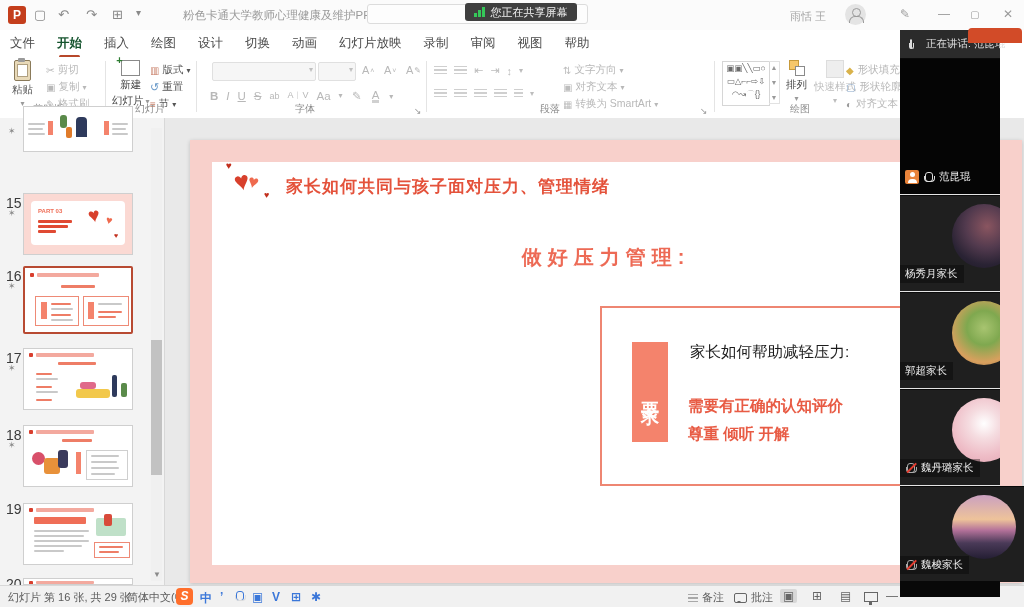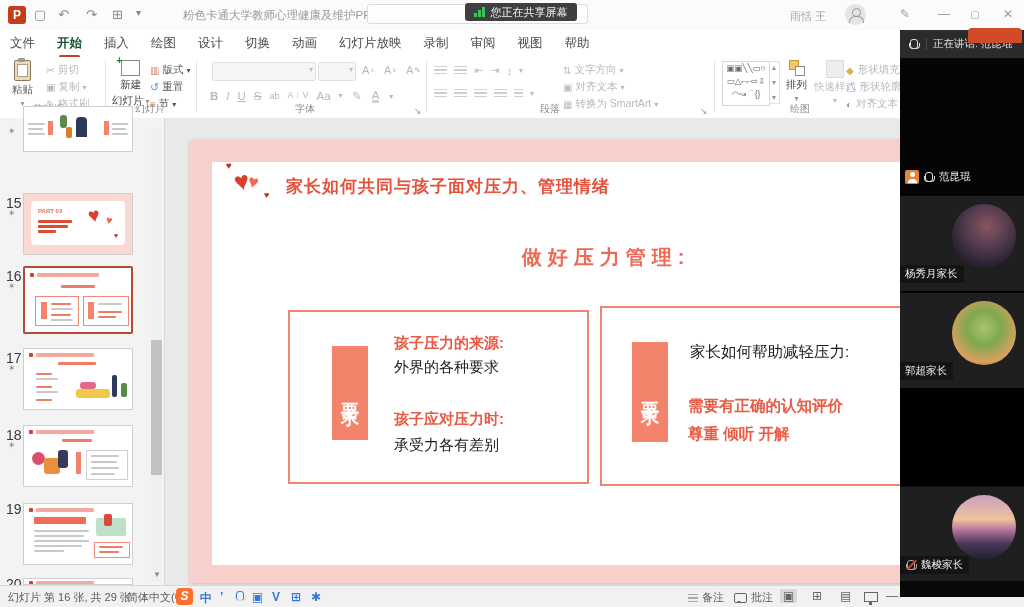--- a/index.html
+++ b/index.html
@@ -87,21 +87,21 @@
   .slide-title{position:absolute;left:74px;top:13px;font-size:17px;font-weight:bold;color:#e4523b;letter-spacing:1px;}
   .slide-subtitle{position:absolute;left:0;right:0;top:82px;text-align:center;font-size:20px;font-weight:bold;
                   color:#ed6a55;letter-spacing:6px;}
   .sbox{position:absolute;border:2px solid #ee8672;background:#fff;}
   .vtag{position:absolute;background:#f4836c;color:#fff;font-weight:bold;font-size:18px;
         writing-mode:vertical-rl;text-orientation:upright;display:flex;align-items:center;justify-content:center;letter-spacing:5px;}
   .coraltxt{color:#e85b44;font-weight:bold;}
   .blacktxt{color:#1c1c1c;}
   .sline{position:absolute;font-size:15px;white-space:nowrap;}
   
-  .meet{position:absolute;left:900px;top:30px;width:124px;height:567px;background:#000000;z-index:50;}
+  .meet{position:absolute;left:900px;top:30px;width:100px;height:567px;background:#e5e5e5;z-index:50;}
   .meet-head{position:absolute;left:0;top:0;width:100%;height:28px;background:#2b2b2b;display:flex;align-items:center;
              gap:6px;padding-left:8px;box-sizing:border-box;color:#e0e0e0;font-size:10.5px;}
   .hd-sep{width:1px;height:12px;background:#4a4a4a;}
   .tile{position:absolute;left:0;width:100%;background:#1f1f1f;border-top:1px solid #0a0a0a;overflow:hidden;}
   .tile .av{position:absolute;border-radius:50%;width:64px;height:64px;left:52px;}
   .namechip{position:absolute;left:0;bottom:8px;background:rgba(0,0,0,.35);color:#eee;font-size:10.5px;
             padding:2px 6px 2px 5px;display:flex;align-items:center;gap:4px;white-space:nowrap;}
   .pbadge{width:14px;height:14px;background:#e8833a;border-radius:2px;position:relative;display:inline-block;}
   .pbadge::before{content:'';position:absolute;top:2px;left:4.5px;width:5px;height:5px;border-radius:50%;background:#fff;}
   .pbadge::after{content:'';position:absolute;bottom:1.5px;left:2.5px;width:9px;height:4px;border-radius:4px 4px 0 0;background:#fff;}
@@ -450,27 +450,20 @@
       <div class="slide-inner">
         <div class="heartwrap">
           <span class="h1">♥</span>
           <span class="h2">♥</span>
           <span class="h3">♥</span>
           <span class="h4">♥</span>
         </div>
         <div class="slide-title nowrap">家长如何共同与孩子面对压力、管理情绪</div>
         <div class="slide-subtitle nowrap">做好压力管理:</div>
 
-        <div class="sbox" style="left:76px;top:148px;width:297px;height:170px;">
-          <div class="vtag" style="left:42px;top:34px;width:36px;height:94px;">要求</div>
-          <div class="sline coraltxt" style="left:104px;top:22px;">孩子压力的来源:</div>
-          <div class="sline blacktxt" style="left:104px;top:46px;">外界的各种要求</div>
-          <div class="sline coraltxt" style="left:104px;top:98px;">孩子应对压力时:</div>
-          <div class="sline blacktxt" style="left:104px;top:124px;">承受力各有差别</div>
-        </div>
 
         <div class="sbox" style="left:388px;top:144px;width:298px;height:176px;">
           <div class="vtag" style="left:30px;top:34px;width:36px;height:100px;">要求</div>
           <div class="sline blacktxt" style="left:88px;top:34px;font-size:15.5px;">家长如何帮助减轻压力:</div>
           <div class="sline coraltxt" style="left:86px;top:88px;font-size:15.5px;">需要有正确的认知评价</div>
           <div class="sline coraltxt" style="left:86px;top:116px;font-size:15.5px;">尊重 倾听 开解</div>
         </div>
       </div>
     </div>
   </div>
@@ -497,20 +490,27 @@
       </div>
     </div>
 
     <div class="tile" style="top:165px;height:95px;">
       <div class="av" style="top:8px;background:radial-gradient(circle at 55% 35%, #8a5560 0%, #523a4e 40%, #2a2334 70%, #1b1724 100%);"></div>
       <div class="namechip">
         <span>杨秀月家长</span>
       </div>
     </div>
 
+    <div class="tile" style="top:359px;height:95px;">
+      <div class="av" style="top:8px;background:radial-gradient(circle at 50% 40%, #ffffff 0%, #f5dce0 30%, #eebcc6 65%, #e0a3b2 100%);"></div>
+      <div class="namechip">
+        <span class="micg muted"></span>
+        <span>魏丹璐家长</span>
+      </div>
+    </div>
 
     <div class="tile" style="top:456px;height:95px;padding-left:25px;">
       <div class="av" style="top:8px;background:linear-gradient(180deg,#caa0c0 0%,#eec39a 38%,#b4729a 55%,#4a3a58 75%,#241e33 100%);"></div>
       <div class="namechip">
         <span class="micg muted"></span>
         <span>魏梭家长</span>
       </div>
     </div>
 
     <div class="meet-foot"></div>

